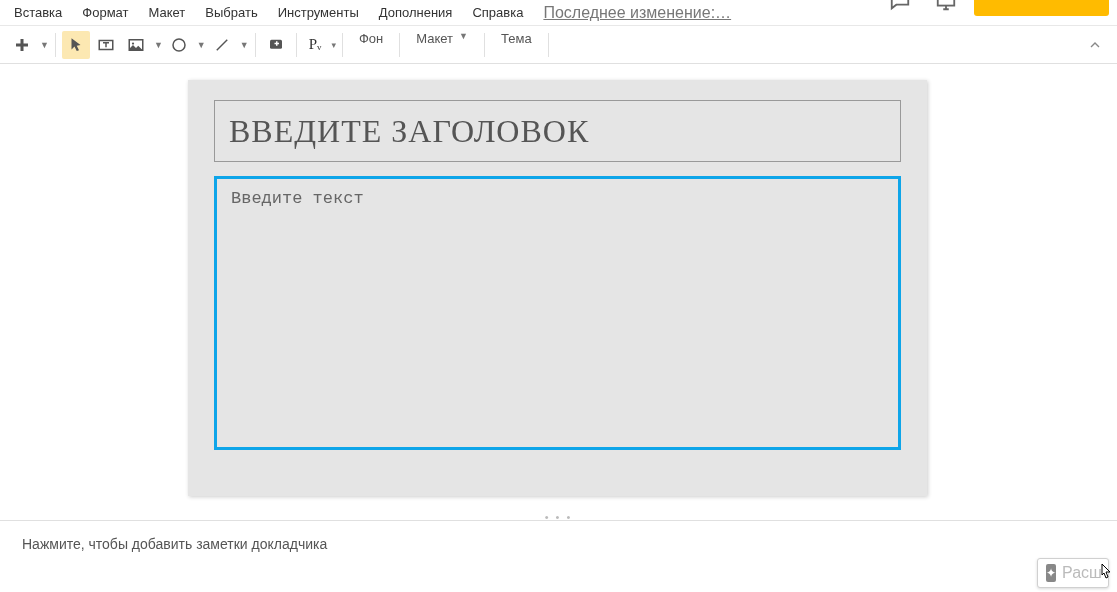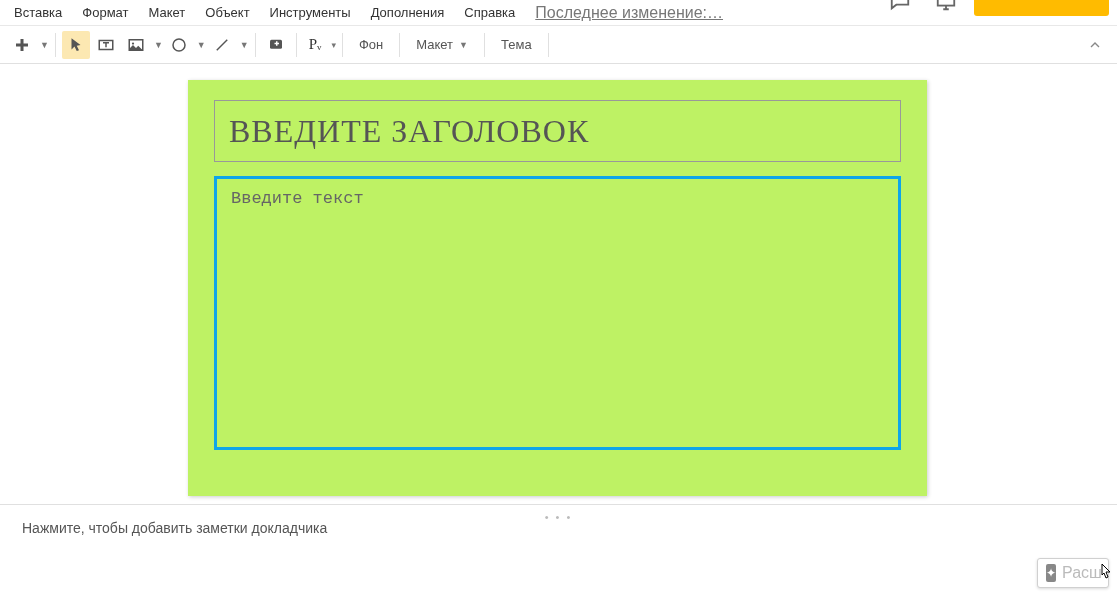--- a/index.html
+++ b/index.html
@@ -13,36 +13,36 @@
   
   .yellow-btn { position: absolute; right: 8px; top: -18px; width: 135px; height: 34px; background: #ffbb00; border-radius: 3px; }
   .top-icons { position: absolute; right: 160px; top: -10px; display: flex; gap: 24px; align-items: center; }
   .top-icon-slot { width: 22px; height: 22px; color: #666; }
   
   .toolbar { height: 38px; display: flex; align-items: center; padding: 0 8px; border-bottom: 1px solid #e0e0e0; gap: 2px; }
   .tool-btn { width: 28px; height: 28px; display: flex; align-items: center; justify-content: center; cursor: pointer; border-radius: 2px; color: #555; }
   .tool-btn.active { background: #fce8b2; }
   .tool-btn svg { width: 18px; height: 18px; }
   .tool-sep { width: 1px; height: 24px; background: #e0e0e0; margin: 0 4px; }
-  .tool-text-btn { padding: 0 10px; height: 28px; display: flex; align-items: center; font-size: 13px; color: #555; cursor: pointer; border-radius: 2px; gap: 4px; }
+  .tool-text-btn { padding: 0 10px; height: 28px; display: flex; font-size: 13px; color: #555; cursor: pointer; border-radius: 2px; gap: 4px; }
   .dropdown-arrow { font-size: 9px; color: #777; margin-left: 2px; }
   .pv-label { font-family: 'Times New Roman', serif; font-weight: normal; font-size: 15px; color: #333; padding: 0 6px; }
   
   .collapse-arrow { margin-left: auto; cursor: pointer; color: #888; width: 28px; height: 28px; display: flex; align-items: center; justify-content: center; }
   
   .canvas-area { height: 456px; background: #fff; position: relative; overflow: hidden; }
-  .slide { position: absolute; left: 188px; top: 16px; width: 739px; height: 416px; background: #bef264; box-shadow: 1px 1px 4px rgba(0,0,0,0.2); }
+  .slide { position: absolute; left: 188px; top: 16px; width: 739px; height: 416px; background: #e5e5e5; box-shadow: 1px 1px 4px rgba(0,0,0,0.2); }
   .title-box { position: absolute; left: 26px; top: 20px; width: 687px; height: 62px; border: 1px solid #999; display: flex; align-items: center; padding: 0 14px; }
   .title-text { font-family: 'Comic Sans MS', cursive; font-size: 32px; color: #555; letter-spacing: 1px; font-variant: small-caps; text-transform: uppercase; }
   .body-box { position: absolute; left: 26px; top: 96px; width: 687px; height: 274px; border: 3px solid #0ea5e9; padding: 10px 14px; }
   .body-text { font-family: 'Courier New', monospace; font-size: 17px; color: #666; }
   
   .grip { position: absolute; left: 50%; transform: translateX(-50%); top: 511px; color: #bbb; font-size: 11px; letter-spacing: 2px; }
   
-  .notes-area { position: absolute; top: 504px; left: 0; right: 0; height: 72px; border-top: 1px solid #e0e0e0; padding: 14px 22px; }
+  .notes-area { position: absolute; top: 520px; left: 0; right: 0; height: 72px; border-top: 1px solid #e0e0e0; padding: 14px 22px; }
   .notes-placeholder { font-size: 14px; color: #555; }
   
   .explore-btn { position: absolute; bottom: 4px; right: 8px; width: 72px; height: 30px; background: #fff; border: 1px solid #d0d0d0; border-radius: 3px; box-shadow: 0 1px 3px rgba(0,0,0,0.15); display: flex; align-items: center; padding: 0 8px; gap: 6px; cursor: pointer; overflow: hidden; }
   .explore-icon { width: 18px; height: 18px; background: #888; border-radius: 2px; display:flex; align-items:center; justify-content:center; color:#fff; font-size:12px; }
   .explore-label { font-size: 16px; color: #bbb; }
   
   .cursor-hand { position: absolute; bottom: 2px; right: 2px; font-size: 18px; z-index: 100; color: #000; }
 </style>
 </head>
 <body>
@@ -56,21 +56,21 @@
     <div class="top-icon-slot"><svg viewBox="0 0 24 24" fill="none" stroke="currentColor" stroke-width="2">
           <rect x="3" y="4" width="18" height="13"></rect>
           <path d="M9 21h6M12 17v4"></path>
         </svg></div>
   </div>
 
   <div class="menu-bar">
     <div class="menu-item">Вставка</div>
     <div class="menu-item">Формат</div>
     <div class="menu-item">Макет</div>
-    <div class="menu-item">Объект</div>
+    <div class="menu-item">Выбрать</div>
     <div class="menu-item">Инструменты</div>
     <div class="menu-item">Дополнения</div>
     <div class="menu-item">Справка</div>
     <div class="last-edit">Последнее изменение:…</div>
   </div>
 
   <div class="toolbar">
     <div class="tool-btn">
       <svg viewBox="0 0 24 24" fill="currentColor">
           <rect x="10" y="4" width="4" height="16"></rect>

